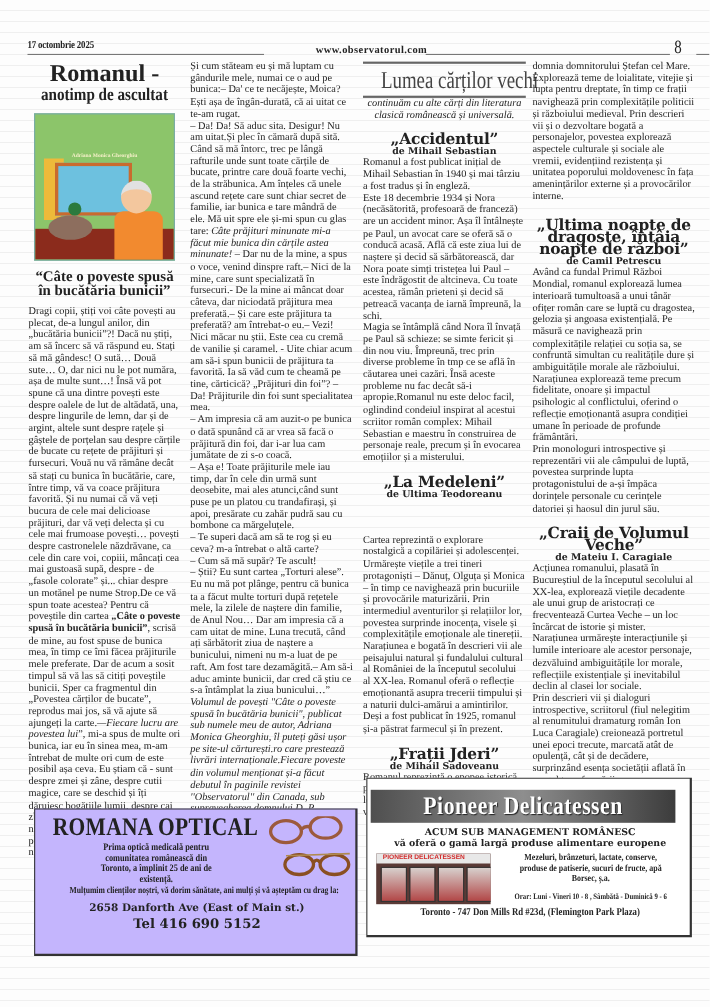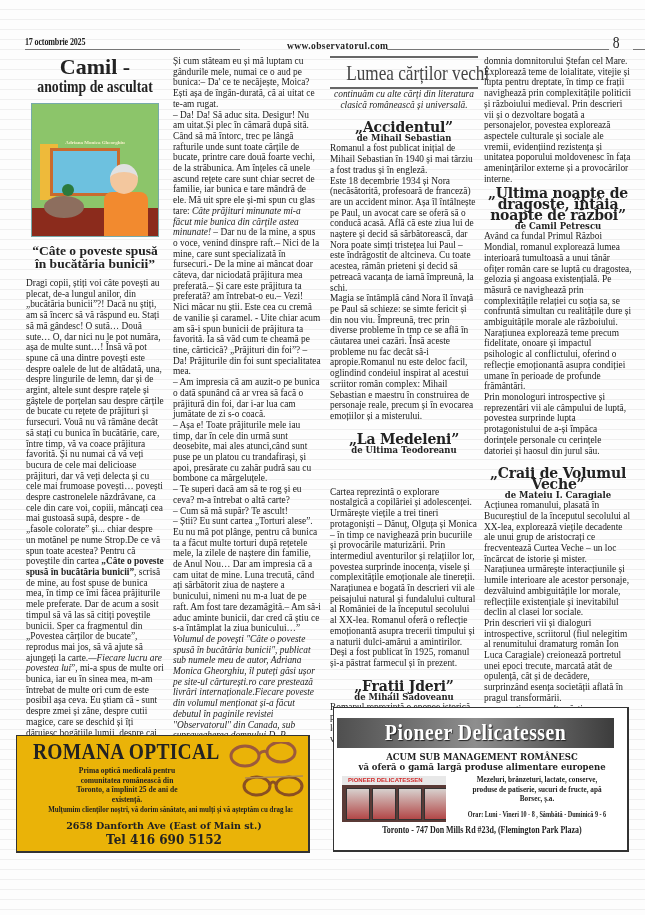--- a/index.html
+++ b/index.html
@@ -46,21 +46,21 @@
 
   .lumea-box { border-top: 2px solid #666; border-bottom: 2px solid #666; padding: 3px 0 2px; margin-top: 0px; text-align: center; }
   .lumea { font-size: 22px; line-height: 24px; color: #444; transform: scaleX(0.78); transform-origin: center; white-space: nowrap; font-family: "Liberation Serif", serif; }
   .intro { text-align: center; font-style: italic; margin-top: 9px; }
   .book-title { text-align: center; font-weight: bold; font-size: 14px; line-height: 11px; margin-top: 12px; font-family: "DejaVu Serif", serif; letter-spacing: -0.2px; }
   .book-author { text-align: center; font-weight: bold; font-size: 8.5px; line-height: 10px; font-family: "DejaVu Serif", serif; }
   .book-body { margin-top: 9px; }
   .end-note { font-style: italic; margin-top: 14px; }
   .signature { text-align: right; font-weight: bold; font-size: 8.5px; margin-top: 10px; font-family: "DejaVu Serif", serif; margin-right: 8px; }
 
-  .ad1 { position: absolute; left: 16px; top: 735px; width: 294px; height: 118px; border: 1px solid #333; border-right-width: 2px; border-bottom-width: 2px; background: #eab308; }
+  .ad1 { position: absolute; left: 31px; top: 735px; width: 294px; height: 134px; border: 1px solid #333; border-right-width: 2px; border-bottom-width: 2px; background: #c4b5fd; }
   .ad1 .ad-name { position: absolute; left: 16px; top: 3px; font-size: 23px; font-weight: bold; transform: scaleX(0.85); transform-origin: left; letter-spacing: 0.3px; }
   .ad1 .ad-tag { position: absolute; left: 40px; top: 30px; width: 140px; text-align: center; font-size: 9px; line-height: 9.5px; font-weight: bold; transform: scaleX(0.84); }
   .ad1 .ad-thanks { position: absolute; left: 6px; top: 68px; width: 280px; text-align: center; font-size: 8.5px; font-weight: bold; transform: scaleX(0.82); white-space: nowrap; }
   .ad1 .ad-addr { position: absolute; left: 0; top: 84px; width: 294px; text-align: center; font-size: 9.5px; font-weight: bold; font-family: "DejaVu Serif", serif; }
   .ad1 .ad-tel { position: absolute; left: 0; top: 97px; width: 294px; text-align: center; font-size: 12px; font-weight: bold; font-family: "DejaVu Serif", serif; }
   .glasses { position: absolute; left: 206px; top: 6px; width: 88px; height: 58px; }
 
   .ad2 { position: absolute; left: 333px; top: 707px; width: 296px; height: 145px; border: 1px solid #333; border-right-width: 2px; border-bottom-width: 2px; background: #fff; }
   .ad2 .banner { position: absolute; left: 3px; top: 10px; width: 277px; height: 30px; background: linear-gradient(to right, #4f4f4f 0%, #8e8e8e 50%, #3c3c3c 100%); }
   .ad2 .banner-text { position: absolute; left: 0; top: 2px; width: 277px; text-align: center; font-size: 23px; font-weight: bold; color: #fff; letter-spacing: 0.5px; transform: scaleX(0.86); text-shadow: 1px 1px 1px #222; }
@@ -80,21 +80,21 @@
 <div class="header">
   <span class="hdr-date">17  octombrie 2025</span>
   <div class="hdr-line1"></div>
   <span class="hdr-site">www.observatorul.com</span>
   <div class="hdr-line2"></div>
   <span class="hdr-page">8</span>
   <div class="hdr-line3"></div>
 </div>
 
 <div class="col col1">
-  <div class="big-title">Camil -</div>
+  <div class="big-title">Romanul -</div>
   <div class="big-sub">anotimp de ascultat</div>
   <div class="cover">
     <div class="c-curtain"></div>
     <div class="c-window"></div>
     <div class="c-counter"></div>
     <div class="c-grandma-body"></div>
     <div class="c-grandma-head"></div>
     <div class="c-duck"></div>
     <div class="c-duck-head"></div>
     <div class="c-author">Adriana Monica Gheorghiu</div>
@@ -137,21 +137,21 @@
   <div>
     <div class="book-title">„Frații Jderi”</div>
     <div class="book-author">de Mihail Sadoveanu</div>
     <p class="book-body">Romanul reprezintă o epopee istorică plasată în Moldova secolului al XV-lea, concentrându-se pe aventurile și viețile fraților Jderi, care slujesc sub</p>
   </div>
 </div>
 
 <div class="col col4">
   <p>domnia domnitorului Ștefan cel Mare. Explorează teme de loialitate, vitejie și lupta pentru dreptate, în timp ce frații navighează prin complexitățile politicii și războiului medieval. Prin descrieri vii și o dezvoltare bogată a personajelor, povestea explorează aspectele culturale și sociale ale vremii, evidențiind rezistența și unitatea poporului moldovenesc în fața amenințărilor externe și a provocărilor interne.</p>
   <div>
-    <div class="book-title" style="margin-top:4px;">„Ultima noapte de dragoste, întâia noapte de război”</div>
+    <div class="book-title" style="margin-top:16px;">„Ultima noapte de dragoste, întâia noapte de război”</div>
     <div class="book-author">de Camil Petrescu</div>
     <p class="book-body" style="white-space: pre-line;">Având ca fundal Primul Război Mondial, romanul explorează lumea interioară tumultoasă a unui tânăr ofițer român care se luptă cu dragostea, gelozia și angoasa existențială. Pe măsură ce navighează prin complexitățile relației cu soția sa, se confruntă simultan cu realitățile dure și ambiguitățile morale ale războiului. Narațiunea explorează teme precum fidelitate, onoare și impactul psihologic al conflictului, oferind o reflecție emoționantă asupra condiției umane în perioade de profunde frământări.
 Prin monologuri introspective și reprezentări vii ale câmpului de luptă, povestea surprinde lupta protagonistului de a-și împăca dorințele personale cu cerințele datoriei și haosul din jurul său.</p>
   </div>
   <div>
     <div class="book-title">„Craii de Volumul Veche”</div>
     <div class="book-author">de Mateiu I. Caragiale</div>
     <p class="book-body" style="white-space: pre-line;">Acțiunea romanului, plasată în Bucureștiul de la începutul secolului al XX-lea, explorează viețile decadente ale unui grup de aristocrați ce frecventează Curtea Veche – un loc încărcat de istorie și mister.
 Narațiunea urmărește interacțiunile și lumile interioare ale acestor personaje, dezvăluind ambiguitățile lor morale, reflecțiile existențiale și inevitabilul declin al clasei lor sociale.
 Prin descrieri vii și dialoguri introspective, scriitorul (fiul nelegitim al renumitului dramaturg român Ion Luca Caragiale) creionează portretul unei epoci trecute, marcată atât de opulență, cât și de decădere, surprinzând esența societății aflată în pragul transformării.</p>

